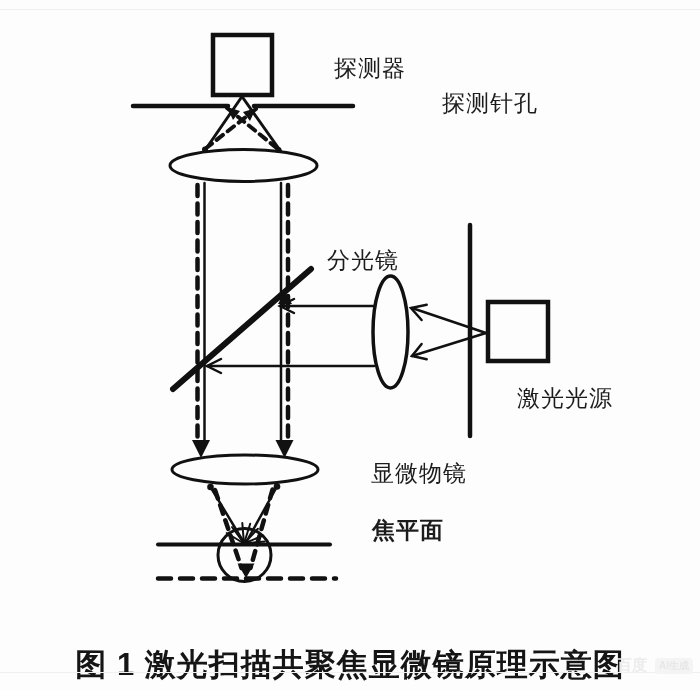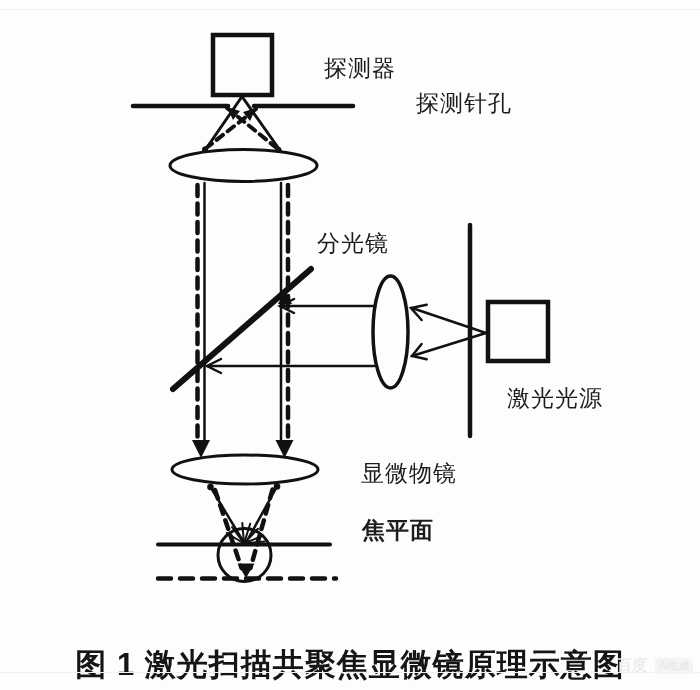--- a/index.html
+++ b/index.html
@@ -14,20 +14,21 @@
     overflow:hidden;
   }
   .diagram-svg{position:absolute;left:0;top:0;}
   .lbl{
     position:absolute;
     color:#1c1c1c;
     font-size:23px;
     letter-spacing:1px;
     white-space:nowrap;
     line-height:1.1;
+    margin-left:10px;
   }
   .caption{
     position:absolute;
     left:0;right:0;top:624px;
     text-align:center;
     font-size:31px;
     font-weight:bold;
     color:#151515;
     letter-spacing:1px;
     white-space:nowrap;
@@ -154,24 +155,24 @@
       <circle cx="244.5" cy="555" r="26.5" stroke-width="3"></circle>
 
       <line x1="158" y1="544.5" x2="330" y2="544.5" stroke-width="4"></line>
 
       <line x1="158" y1="578.5" x2="336" y2="578.5" stroke-width="4.5" stroke-dasharray="13 9"></line>
     </g>
   </svg>
 
   <div class="lbl" style="left:324px;top:56px;">探测器</div>
 
-  <div class="lbl" style="left:416px;top:91px;">探测针孔</div>
+  <div class="lbl" style="left:432px;top:91px;">探测针孔</div>
 
 
-  <div class="lbl" style="left:317px;top:233px;font-family:Liberation Mono, monospace;">分光镜</div>
+  <div class="lbl" style="left:317px;top:248px;">分光镜</div>
 
   <div class="lbl" style="left:361px;top:461px;">显微物镜</div>
 
   <div class="lbl" style="left:507px;top:386px;">激光光源</div>
 
   <div class="lbl" style="left:362px;top:518px;font-weight:bold;">焦平面</div>
 
 
   <div class="caption">图 1 激光扫描共聚焦显微镜原理示意图</div>
 

